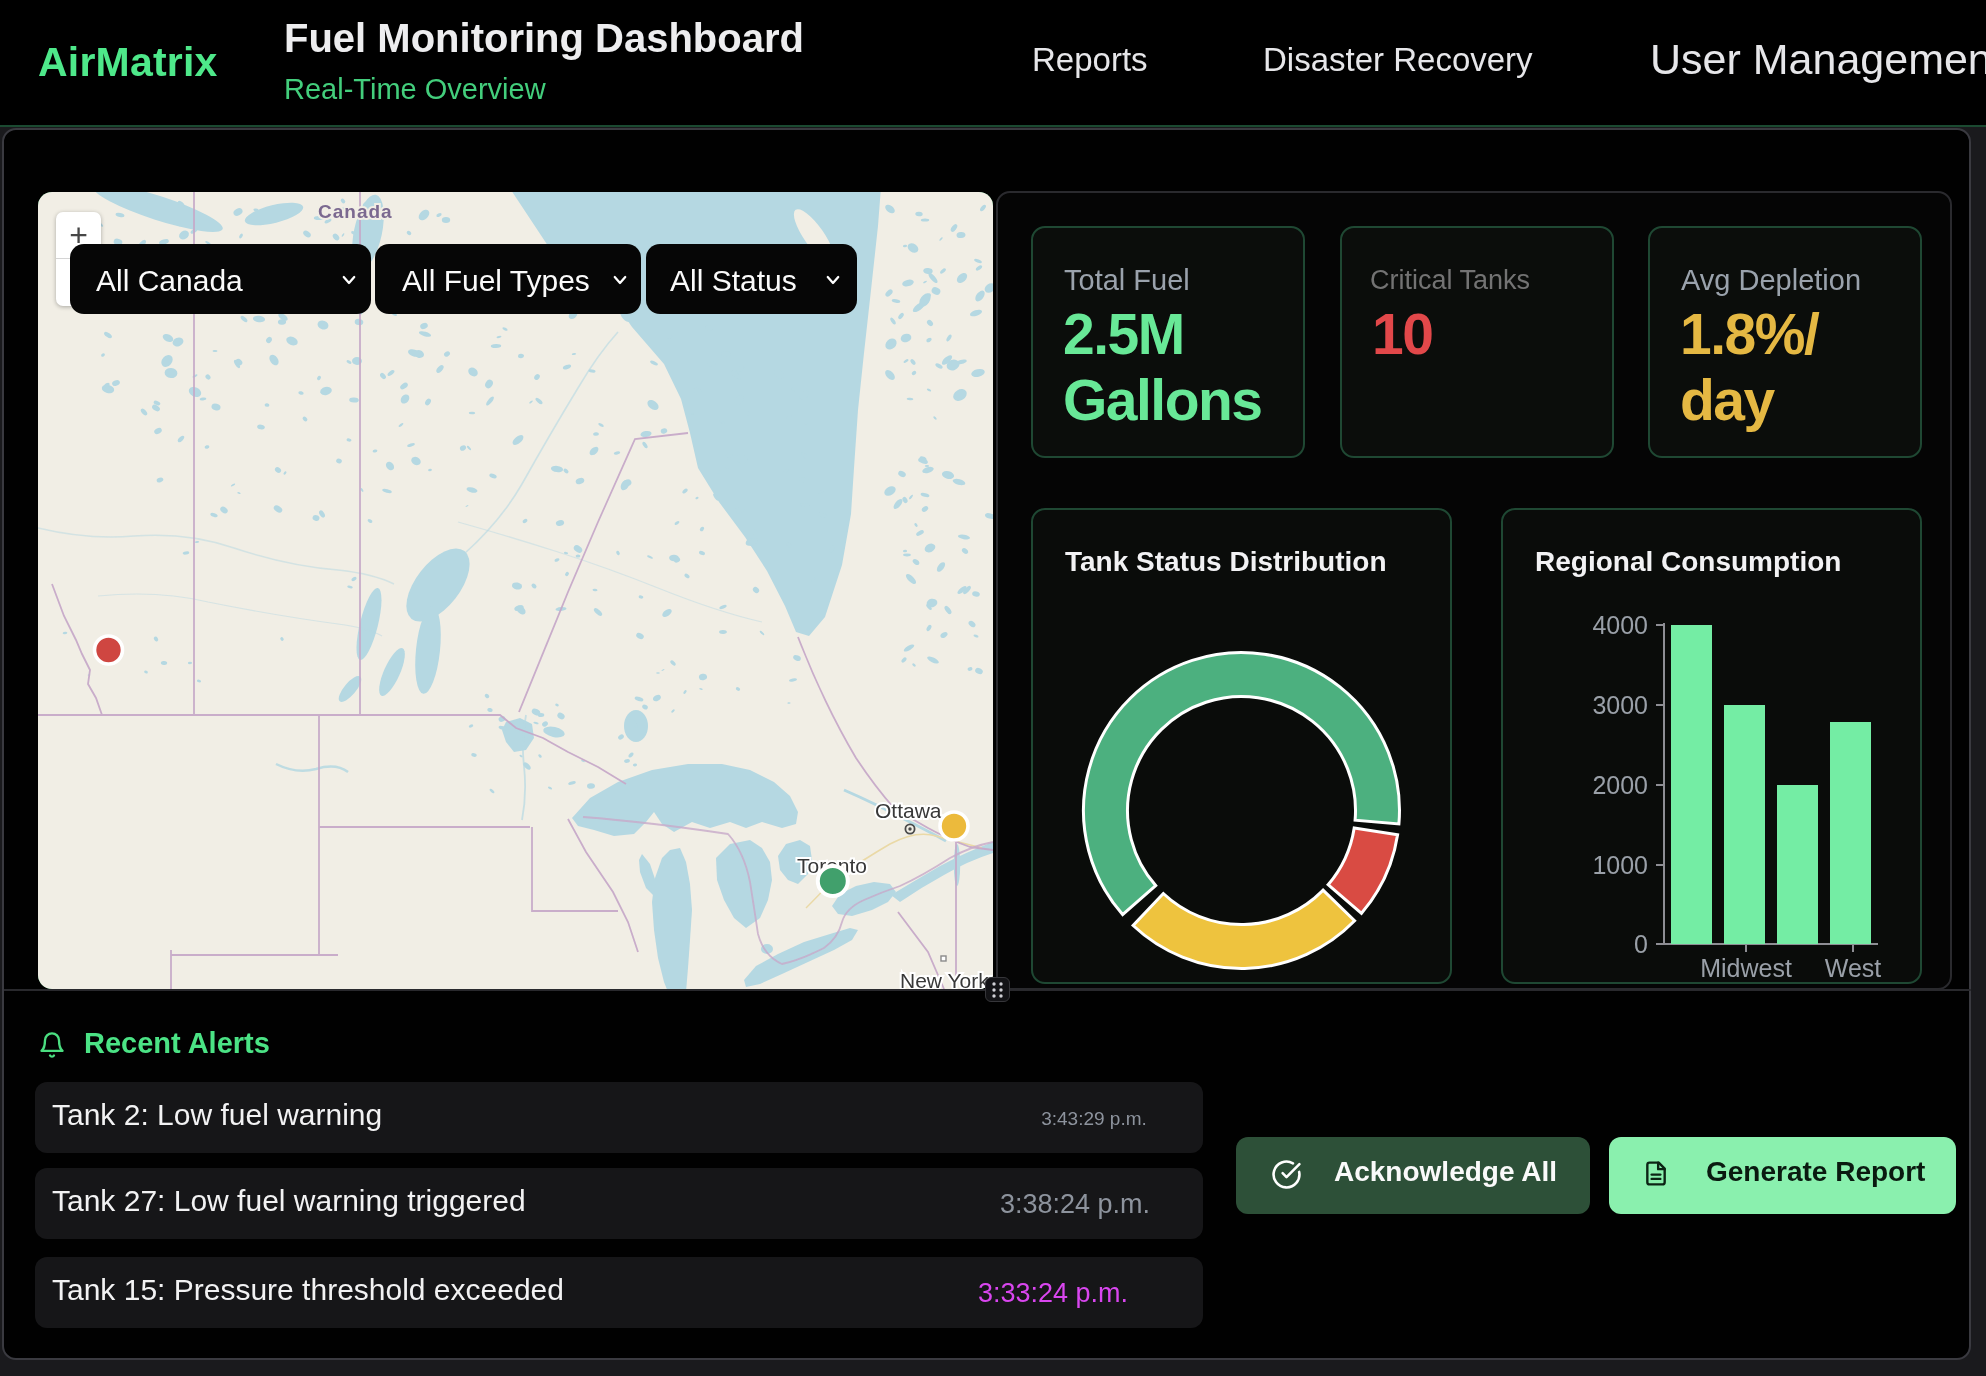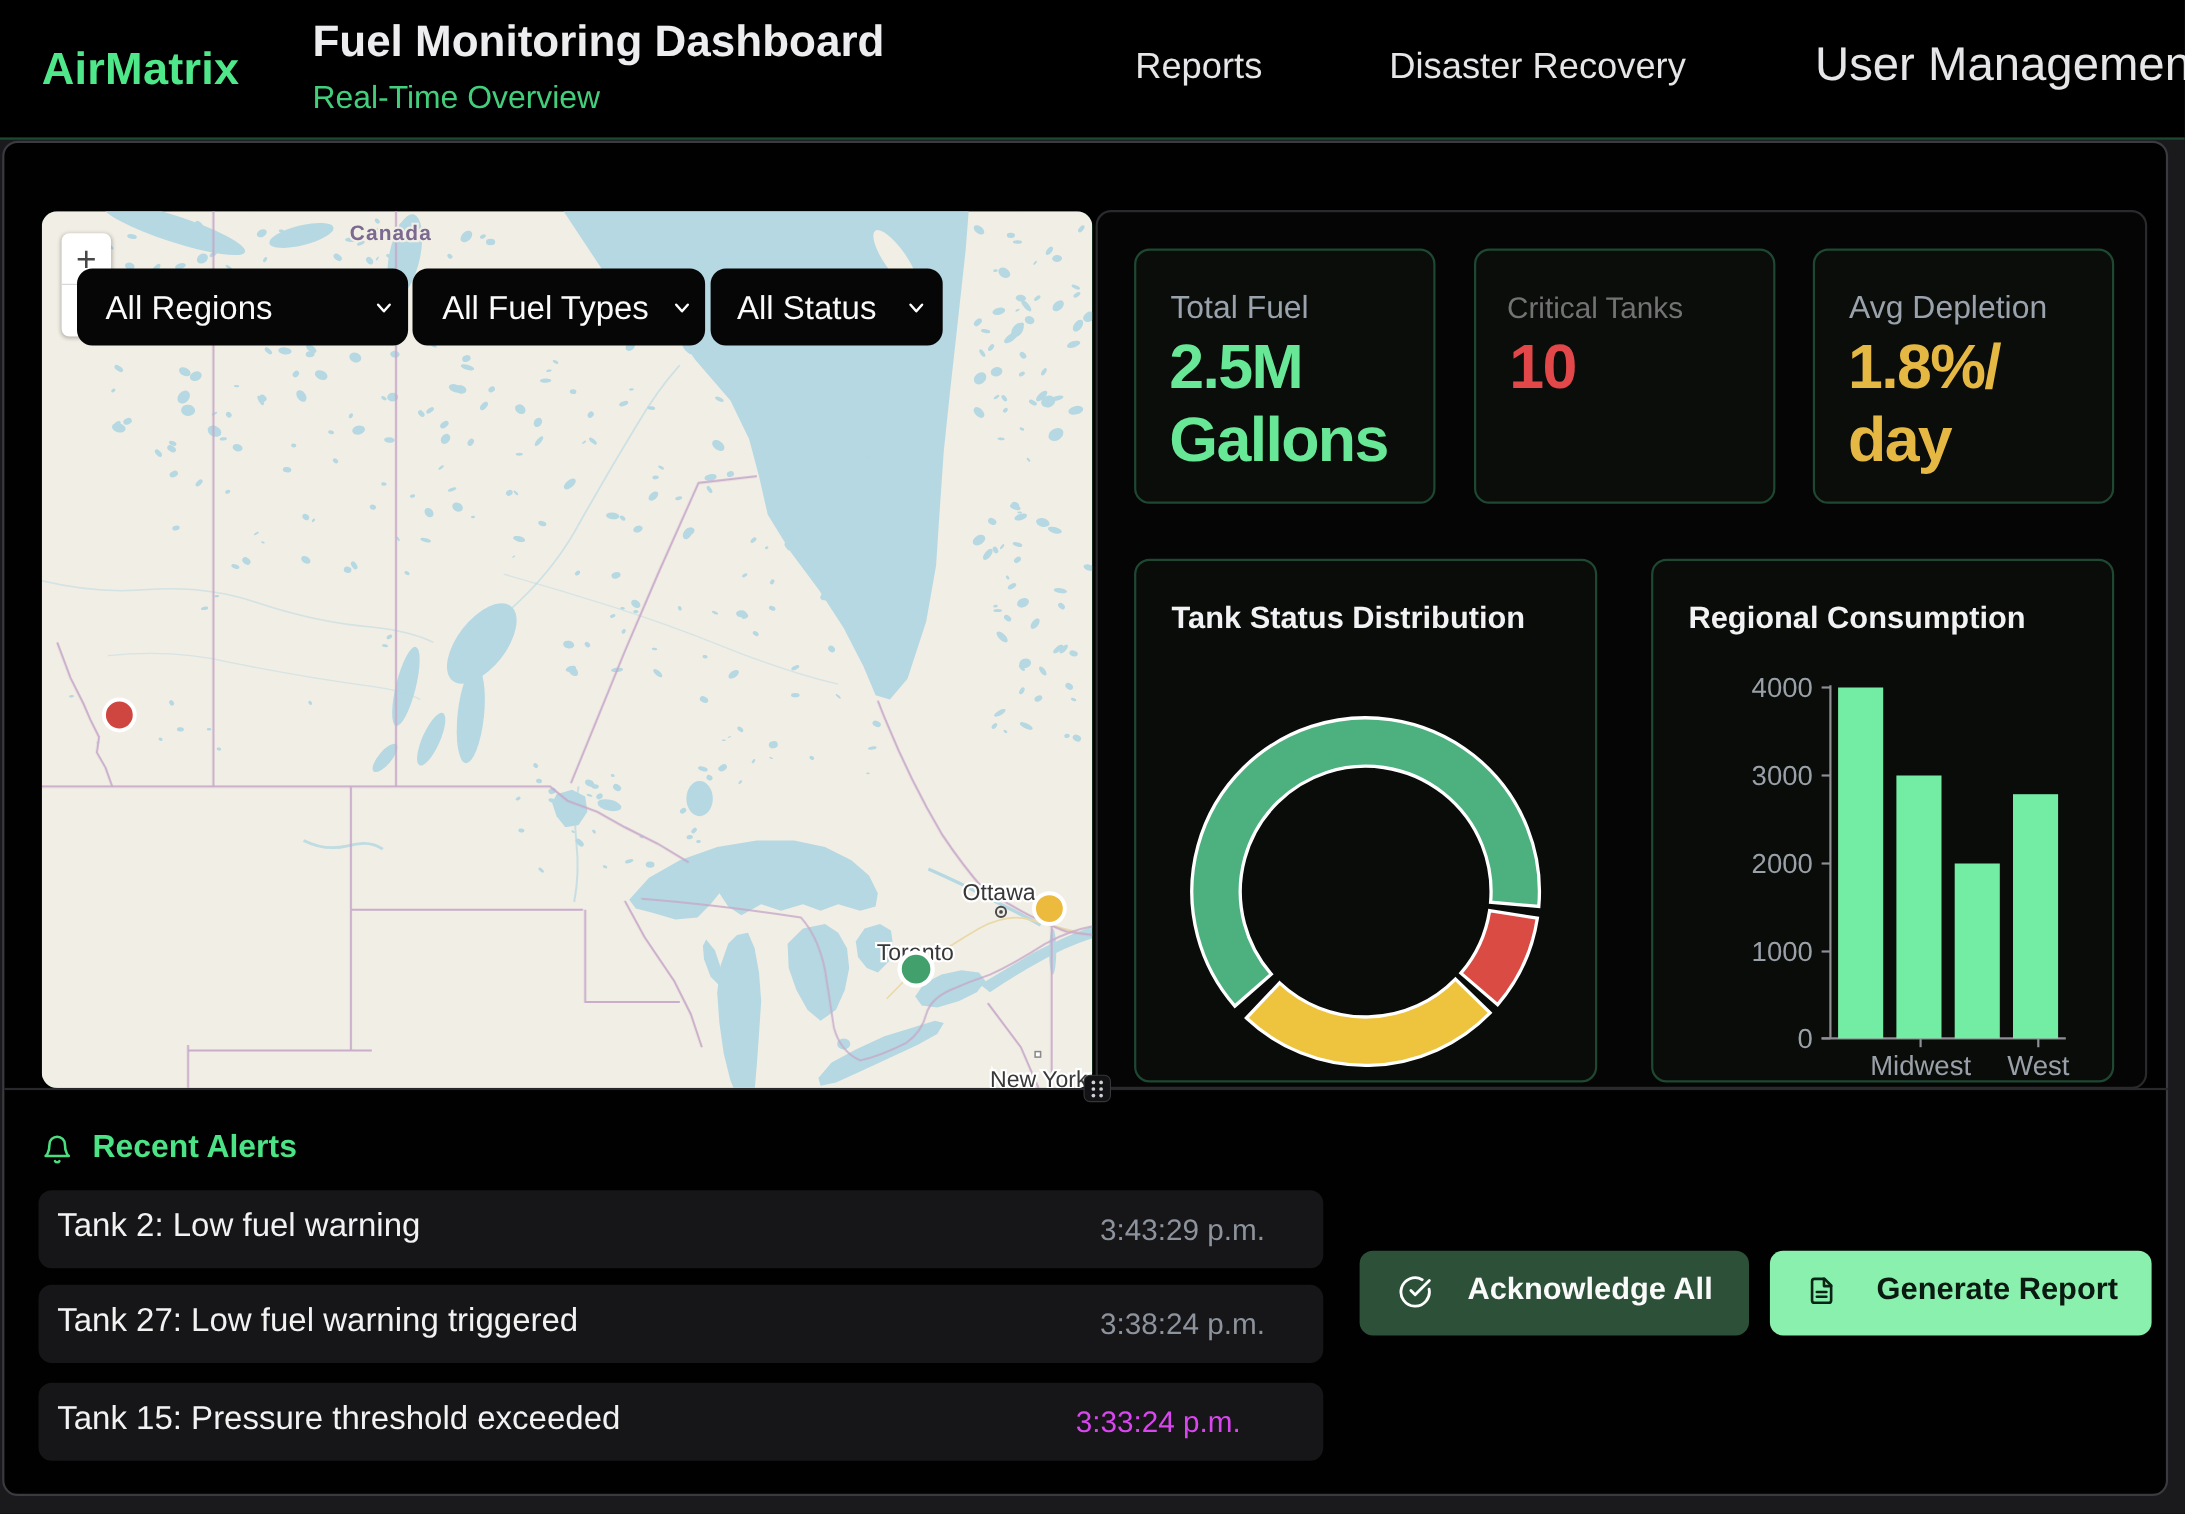--- a/index.html
+++ b/index.html
@@ -483,21 +483,21 @@
 <circle cx="70.5" cy="458" r="14" fill="#cf4641" stroke="#fff" stroke-width="3.6"></circle>
 <circle cx="916" cy="634" r="14" fill="#ecba3c" stroke="#fff" stroke-width="3.6"></circle>
 <circle cx="794.8" cy="689" r="15" fill="#41a06c" stroke="#fff" stroke-width="4"></circle>
 </svg>
   </div>
 <div style="position:absolute;left:56px;top:212px;width:45px;height:94px;background:#fff;border-radius:7px;box-shadow:0 1px 4px rgba(0,0,0,.3)"></div>
 <div style="position:absolute;left:56px;top:258px;width:45px;height:1px;background:#d4d4d4"></div>
 <div style="position:absolute;left:56px;top:212px;width:45px;height:46px;font-size:32px;font-weight:400;color:#474747;text-align:center;line-height:46px">+</div>
 <div style="position:absolute;left:56px;top:259px;width:45px;height:46px;font-size:32px;font-weight:400;color:#474747;text-align:center;line-height:44px">−</div>
 <div style="position:absolute;left:70px;top:244px;width:301px;height:70px;background:#060606;border-radius:14px"></div>
-<div style="position:absolute;left:96px;top:266px;font-size:30px;color:#fafafa;line-height:30px">All Regions</div>
+<div style="position:absolute;left:96px;top:266px;font-size:30px;color:#fafafa;line-height:30px">All Canada</div>
 <div style="position:absolute;left:375px;top:244px;width:266px;height:70px;background:#060606;border-radius:14px"></div>
 <div style="position:absolute;left:402px;top:266px;font-size:30px;color:#fafafa;line-height:30px">All Fuel Types</div>
 <div style="position:absolute;left:646px;top:244px;width:211px;height:70px;background:#060606;border-radius:14px"></div>
 <div style="position:absolute;left:670px;top:266px;font-size:30px;color:#fafafa;line-height:30px">All Status</div>
 <svg style="position:absolute;left:340px;top:271px" width="18" height="18" viewBox="0 0 24 24" fill="none" stroke="#fff" stroke-width="3" stroke-linecap="round" stroke-linejoin="round">
     <polyline points="5 8 12 16 19 8"></polyline>
   </svg>
 <svg style="position:absolute;left:611px;top:271px" width="18" height="18" viewBox="0 0 24 24" fill="none" stroke="#fff" stroke-width="3" stroke-linecap="round" stroke-linejoin="round">
     <polyline points="5 8 12 16 19 8"></polyline>
   </svg>
@@ -553,21 +553,21 @@
     <circle cx="9" cy="19" r="1.7" fill="#cfcfd4"></circle>
     <circle cx="16" cy="19" r="1.7" fill="#cfcfd4"></circle>
   </svg>
 <svg style="position:absolute;left:38px;top:1029px" width="28" height="32" viewBox="0 0 24 24" fill="none" stroke="#4ade80" stroke-width="2" stroke-linecap="round" stroke-linejoin="round">
 <path d="M6 8a6 6 0 0 1 12 0c0 7 3 9 3 9H3s3-2 3-9"></path>
     <path d="M10.3 21a1.94 1.94 0 0 0 3.4 0"></path>
   </svg>
 <div style="position:absolute;left:84px;top:1029px;font-size:29px;font-weight:700;color:#4be385;line-height:29px">Recent Alerts</div>
 <div style="position:absolute;left:35px;top:1082px;width:1168px;height:71px;background:#161618;border-radius:12px"></div>
 <div style="position:absolute;left:52px;top:1100px;font-size:30px;color:#f2f2f3;line-height:30px">Tank 2: Low fuel warning</div>
-<div style="position:absolute;left:1000px;top:1105px;width:188px;font-size:27px;color:#8d939d;text-align:left;line-height:27px">3:43:29 p.m.</div>
+<div style="position:absolute;left:1000px;top:1105px;width:188px;font-size:19px;color:#8d939d;text-align:center;line-height:27px">3:43:29 p.m.</div>
 <div style="position:absolute;left:35px;top:1168px;width:1168px;height:71px;background:#161618;border-radius:12px"></div>
 <div style="position:absolute;left:52px;top:1186px;font-size:30px;color:#f2f2f3;line-height:30px">Tank 27: Low fuel warning triggered</div>
 <div style="position:absolute;left:1000px;top:1191px;width:188px;font-size:27px;color:#8d939d;text-align:left;line-height:27px">3:38:24 p.m.</div>
 <div style="position:absolute;left:35px;top:1257px;width:1168px;height:71px;background:#161618;border-radius:12px"></div>
 <div style="position:absolute;left:52px;top:1275px;font-size:30px;color:#f2f2f3;line-height:30px">Tank 15: Pressure threshold exceeded</div>
 <div style="position:absolute;left:940px;top:1280px;width:188px;font-size:27px;color:#d946ef;text-align:right;line-height:27px">3:33:24 p.m.</div>
 <div style="position:absolute;left:1236px;top:1137px;width:354px;height:77px;background:#2d5038;border-radius:12px"></div>
 <svg style="position:absolute;left:1271px;top:1159px" width="31" height="31" viewBox="0 0 24 24" fill="none" stroke="#fff" stroke-width="2" stroke-linecap="round" stroke-linejoin="round">
 <path d="M21.8 10A10 10 0 1 1 17 3.34"></path>
     <path d="m9 11 3 3L22 4"></path>

